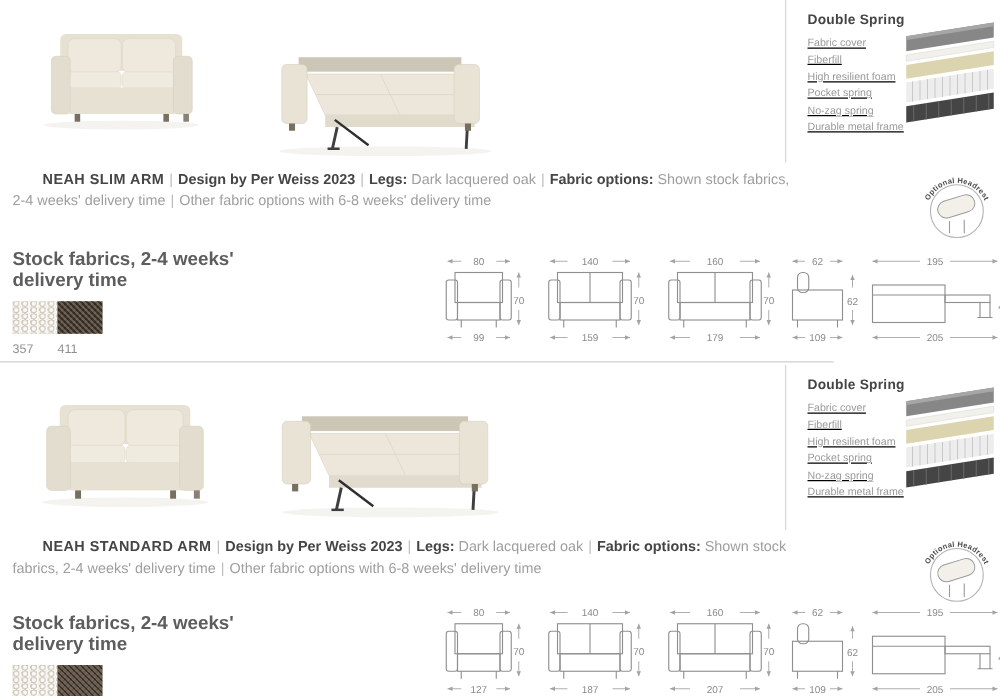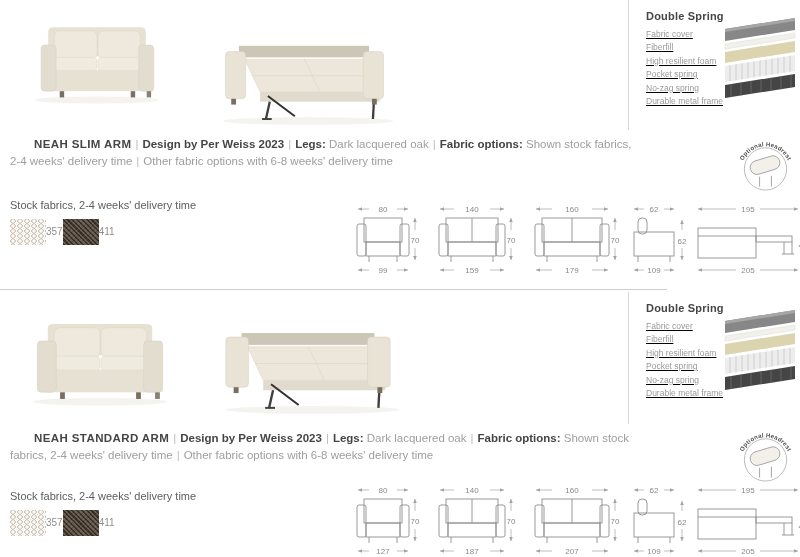--- a/index.html
+++ b/index.html
@@ -18,23 +18,23 @@
   .title .sep{color:#bcbcbc;margin:0 4px;font-weight:normal;}
   
   .spring{position:absolute;left:646px;top:10px;width:154px;}
   .spring h3{margin:0 0 6px 0;font-size:11px;font-weight:bold;color:#454545;letter-spacing:.2px;}
   .spring ul{margin:0;padding:0;list-style:none;text-decoration:underline;}
   .spring li{font-size:8.5px;color:#9a9a9a;line-height:13.4px;}
   .mattress{position:absolute;left:719px;width:81px;}
   .badge{position:absolute;width:57px;}
   
   .fabrics{position:absolute;left:10px;width:200px;}
-  .fabrics .lab{margin:0 0 8px 0;font-size:11px;color:#5d5d5d;}
+  .fabrics .lab{margin:0 0 8px 0;font-size:15px;color:#5d5d5d;font-weight:bold;}
   .swrow{display:flex;}
-  .swcol{display:flex;flex-direction:row;}
+  .swcol{display:flex;flex-direction:column;}
   .sw{width:36px;height:26px;}
   .sw.t0{background-image:repeating-radial-gradient(circle at 3px 2px, rgba(255,255,255,.85) 0 1.3px, rgba(0,0,0,.07) 2px 2.8px);background-size:7px 5px;}
   .sw.t1{background-image:repeating-linear-gradient(45deg, rgba(0,0,0,.28) 0 1.6px, rgba(255,255,255,.14) 1.6px 3.4px),repeating-linear-gradient(-45deg, rgba(0,0,0,.18) 0 1.6px, transparent 1.6px 3.4px);}
   .swcode{font-size:10px;color:#8f8f8f;margin-top:7px;}
   
   .dims{position:absolute;left:344px;display:flex;gap:4px;text-align:center;}
   .ln{stroke:#a3a3a3;stroke-width:.7;fill:none;}
   .bd{stroke:#8f8f8f;stroke-width:.9;fill:none;}
   .ah{fill:#a3a3a3;stroke:none;}
   svg text.dtx{font-family:"Liberation Sans",sans-serif;font-size:8px;fill:#8a8a8a;text-anchor:middle;}

